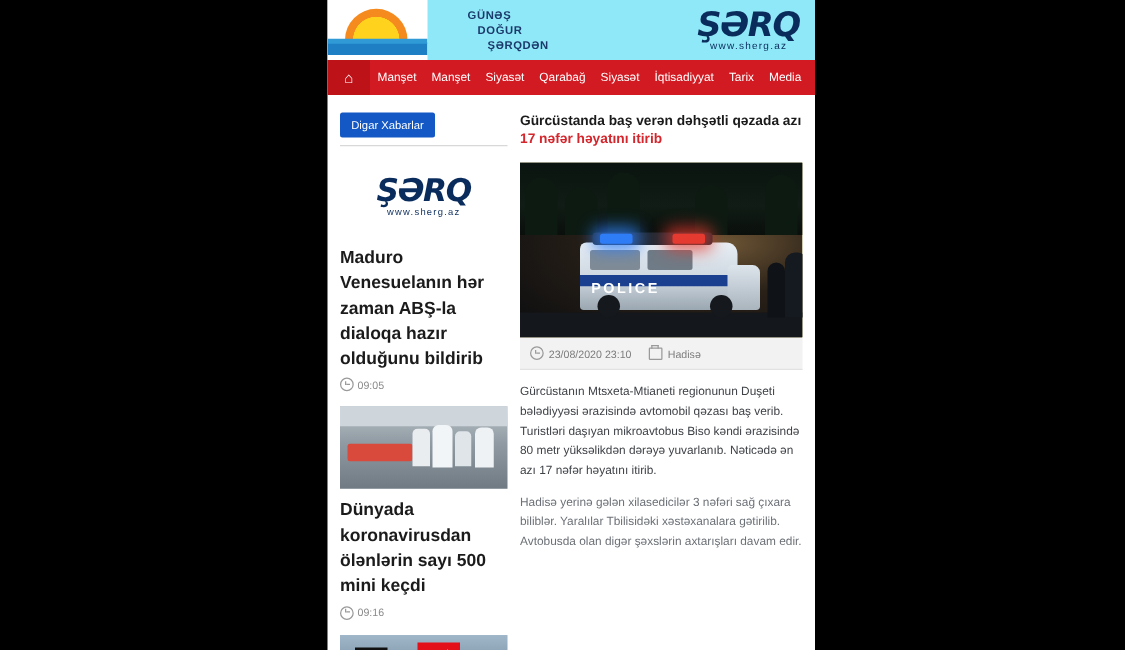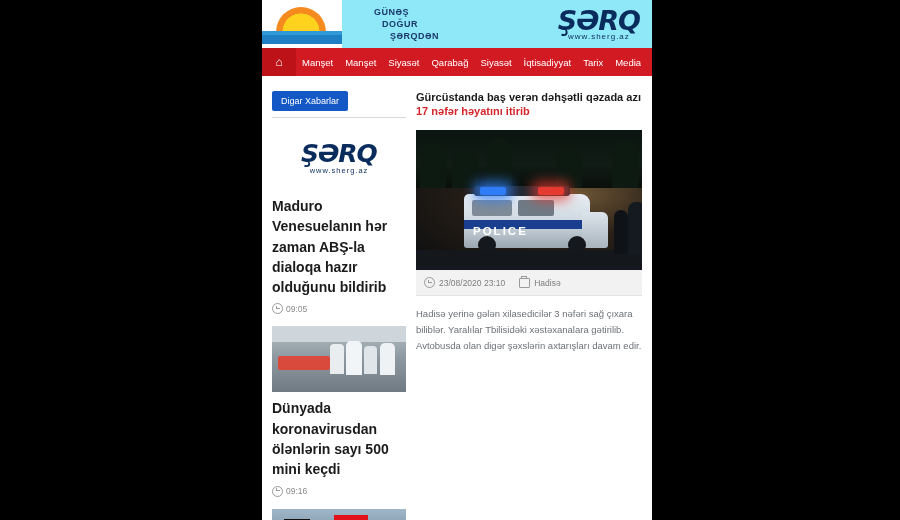--- a/index.html
+++ b/index.html
@@ -434,19 +434,20 @@
             <span class="clock"></span>
             <span>23/08/2020 23:10</span>
           </span>
           <span class="meta-item">
             <span class="tagicon"></span>
             <span>Hadisə</span>
           </span>
         </div>
 
         <div class="art-body">
+          <p>Gürcüstanın Mtsxeta-Mtianeti regionunun Duşeti bələdiyyəsi ərazisində avtomobil qəzası baş verib. Turistləri daşıyan mikroavtobus Biso kəndi ərazisində 80 metr yüksəlikdən dərəyə yuvarlanıb. Nəticədə ən azı 17 nəfər həyatını itirib.</p>
           <p class="gray">Hadisə yerinə gələn xilasedicilər 3 nəfəri sağ çıxara biliblər. Yaralılar Tbilisidəki xəstəxanalara gətirilib. Avtobusda olan digər şəxslərin axtarışları davam edir.</p>
         </div>
       </div>
 
     </div>
   </div>
 </div>
 
 </body></html>

